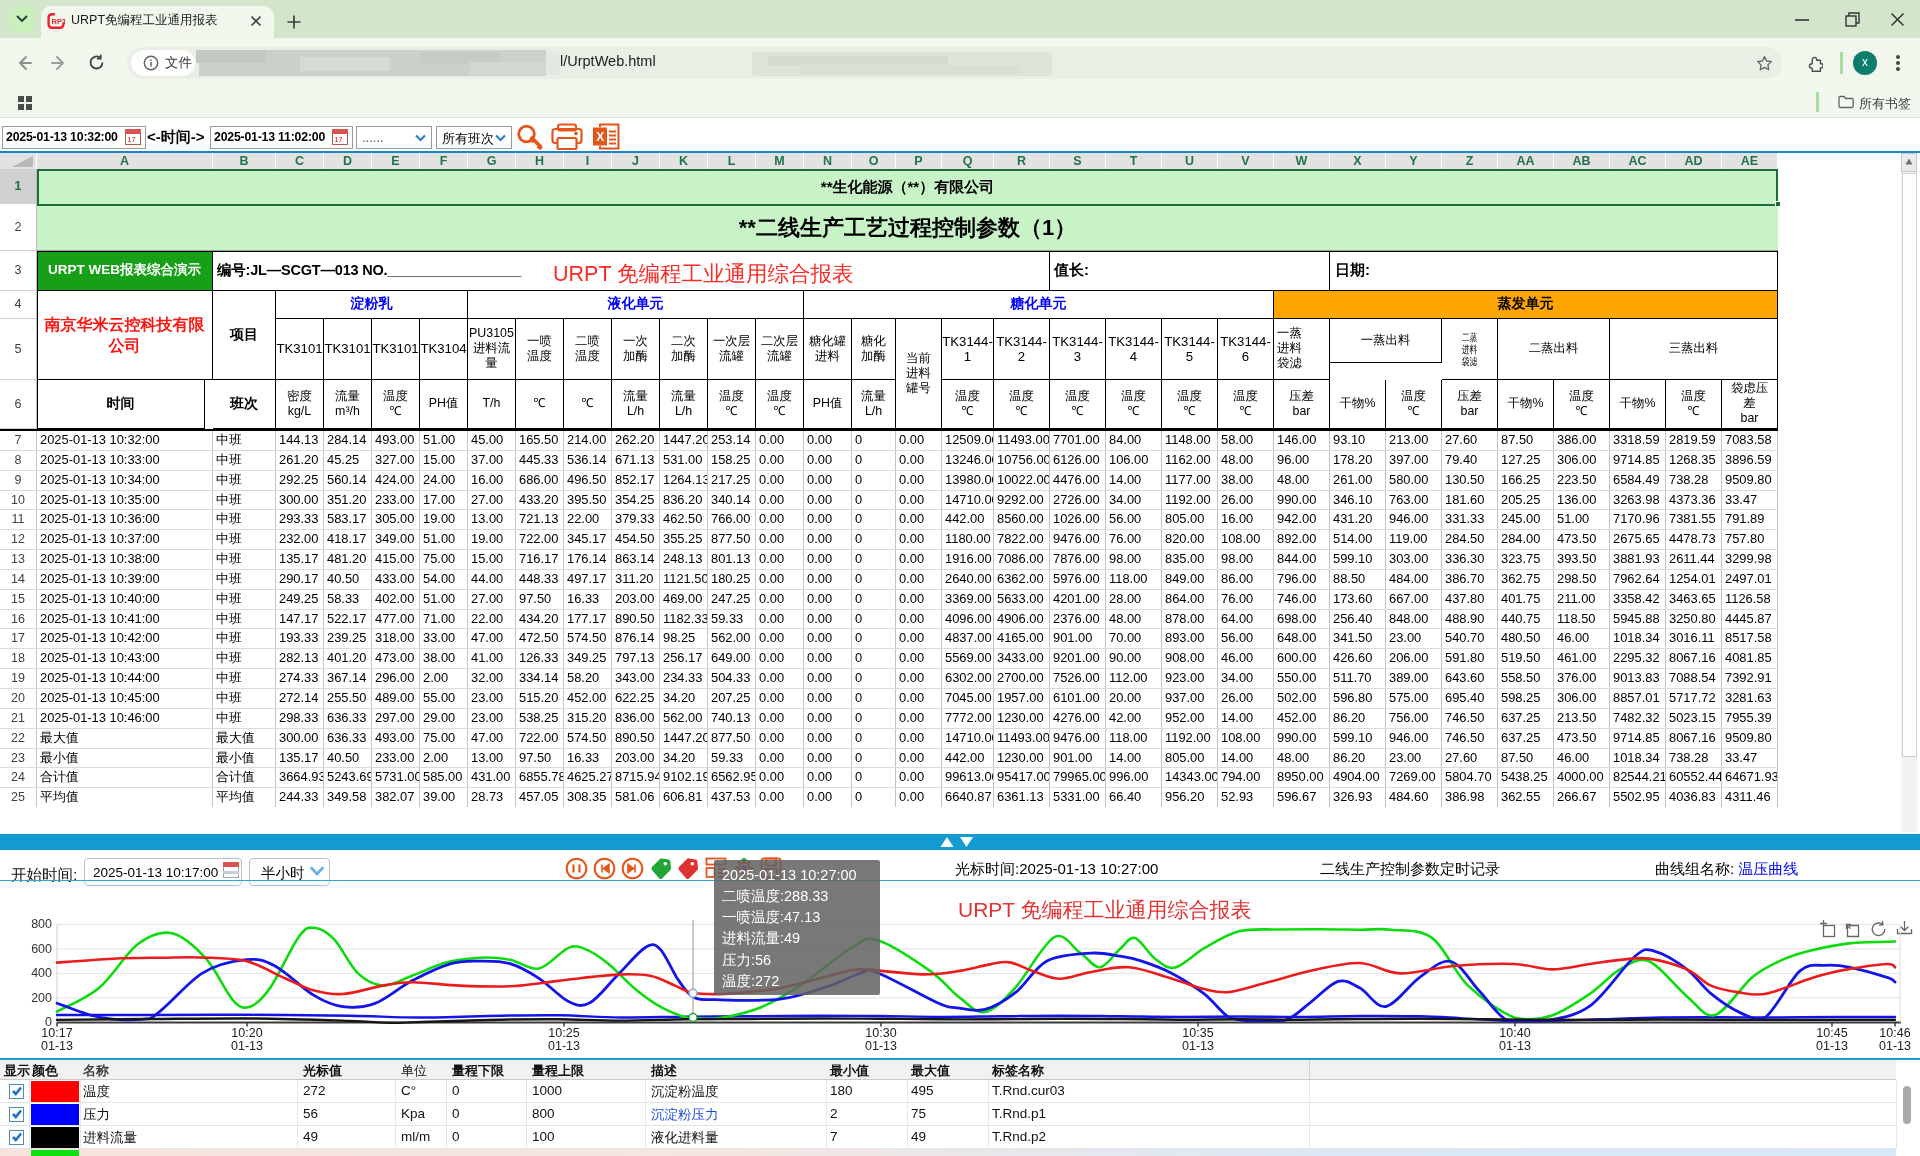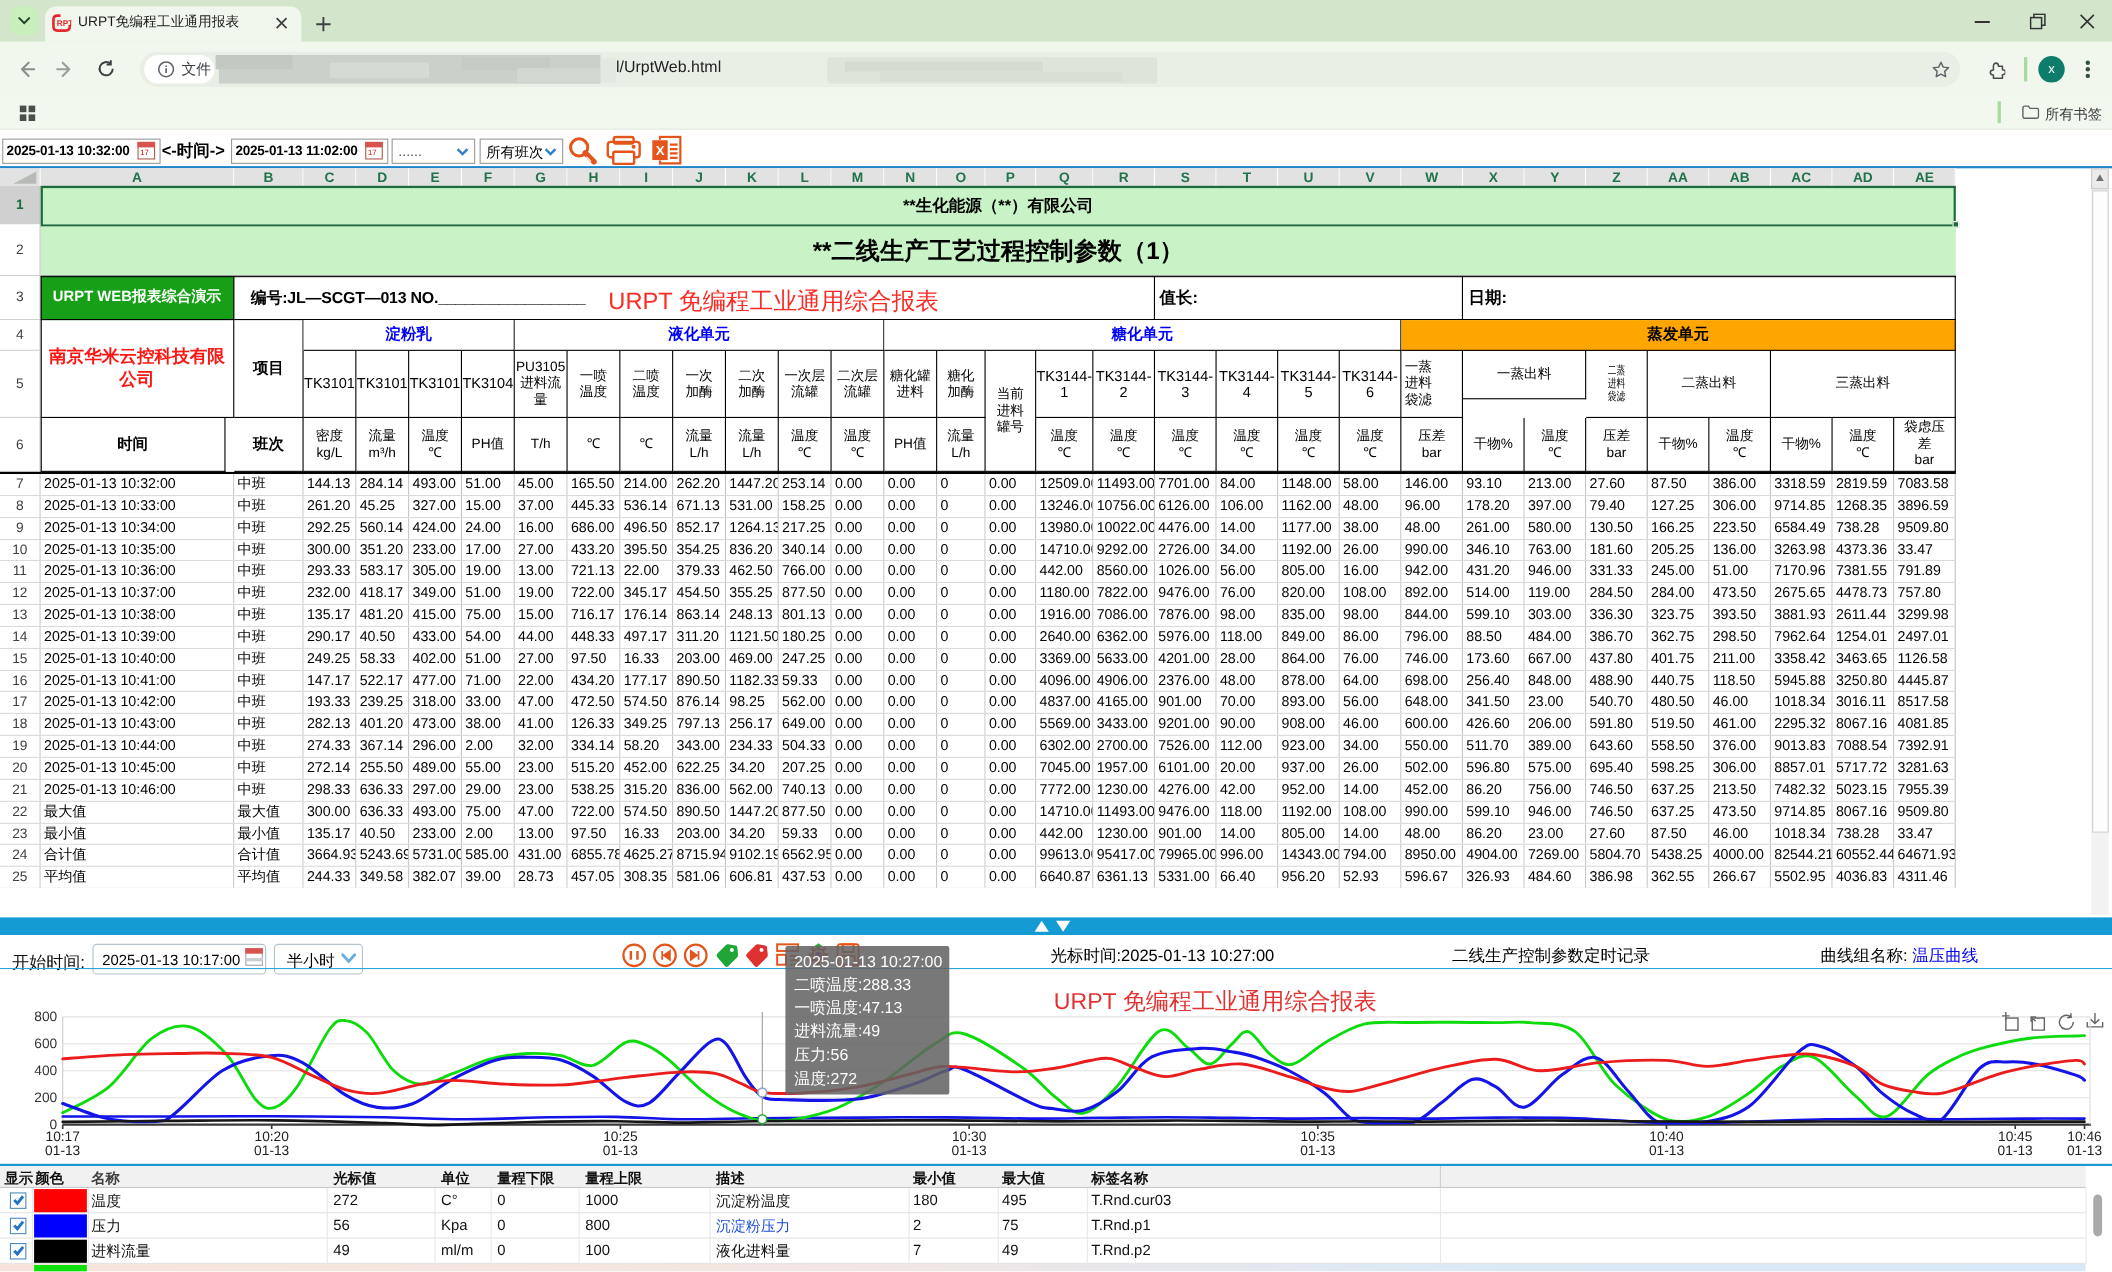--- a/index.html
+++ b/index.html
@@ -167,21 +167,21 @@
 <div class="ab" style="left:0;top:250.5px;width:37px;height:40px;background:#fff;border-right:1px solid #bdbdbd;border-bottom:1px solid #cfcfcf;color:#3f3f3f;font-size:12.5px;display:flex;align-items:center;justify-content:center">3</div>
 <div class="ab" style="left:0;top:290.5px;width:37px;height:28px;background:#fff;border-right:1px solid #bdbdbd;border-bottom:1px solid #cfcfcf;color:#3f3f3f;font-size:12.5px;display:flex;align-items:center;justify-content:center">4</div>
 <div class="ab" style="left:0;top:318.5px;width:37px;height:61px;background:#fff;border-right:1px solid #bdbdbd;border-bottom:1px solid #cfcfcf;color:#3f3f3f;font-size:12.5px;display:flex;align-items:center;justify-content:center">5</div>
 <div class="ab" style="left:0;top:379.5px;width:37px;height:49.5px;background:#fff;border-right:1px solid #bdbdbd;border-bottom:1px solid #cfcfcf;color:#3f3f3f;font-size:12.5px;display:flex;align-items:center;justify-content:center">6</div>
 <div class="ab" style="left:37px;top:171px;width:1741px;height:32.5px;background:#c7f3c7;display:flex;align-items:center;justify-content:center;font-size:15px;font-weight:bold">**生化能源（**）有限公司</div>
 <div class="ab" style="left:37px;top:169px;width:1741px;height:37.0px;border:2.2px solid #1e6b3c"></div>
 <div class="ab" style="left:1775px;top:201px;width:6px;height:6px;background:#1e6b3c;border:1px solid #fff"></div>
 <div class="ab" style="left:37px;top:205.5px;width:1741px;height:45.0px;background:#c7f3c7;border-bottom:1px solid #9c9c9c;display:flex;align-items:center;justify-content:center;font-size:22px;font-weight:bold">**二线生产工艺过程控制参数（1）</div>
 <div class="hc" style="left:37px;top:250.5px;width:176px;height:40px;background:#17a017;color:#fff;font-weight:bold;font-size:13.5px">URPT WEB报表综合演示</div>
 <div class="hc" style="left:213px;top:250.5px;width:837px;height:40px;justify-content:flex-start">
-    <span style="font-weight:bold;font-size:14.5px;letter-spacing:-0.2px;padding-left:15px;white-space:nowrap">编号:JL—SCGT—013 NO._________________</span>
+    <span style="font-weight:bold;font-size:14.5px;letter-spacing:-0.2px;padding-left:4px;white-space:nowrap">编号:JL—SCGT—013 NO._________________</span>
   </div>
 <div class="hc" style="left:1050px;top:250.5px;width:280px;height:40px;justify-content:flex-start">
     <span style="font-weight:bold;font-size:15px;padding-left:4px">值长:</span>
   </div>
 <div class="hc" style="left:1330px;top:250.5px;width:448px;height:40px;justify-content:flex-start">
     <span style="font-weight:bold;font-size:15px;padding-left:5px">日期:</span>
   </div>
 <div class="ab" style="left:553px;top:259px;font-size:21.5px;color:#fb2a23;white-space:nowrap;z-index:5">URPT 免编程工业通用综合报表</div>
 <div class="ab" style="left:37px;top:250.5px;width:1741px;height:1px;background:#000"></div>
 <div class="ab" style="left:37px;top:250.5px;width:1px;height:178.5px;background:#000"></div>
@@ -984,21 +984,21 @@
       <path d="M7.5 1 V10 M3.5 6.5 L7.5 10.5 L11.5 6.5 M0.5 9 V13.5 H14.5 V9"></path>
     </g>
     <path d="M1900 34.4 V132.4" stroke="#dcdcdc" stroke-width="1"></path>
   </svg>
 <div class="ab" style="left:0;top:1058px;width:1920px;height:98px;background:#fff;border-top:2px solid #1a9ad0"></div>
 <div class="ab" style="left:0;top:1060px;width:1896px;height:19.5px;background:#f1f1f1;border-bottom:1px solid #c9c9c9"></div>
 <div class="ab" style="left:4px;top:1062px;font-size:13px;font-weight:bold;color:#111">显示</div>
 <div class="ab" style="left:32px;top:1062px;font-size:13px;font-weight:bold;color:#111">颜色</div>
 <div class="ab" style="left:83px;top:1062px;font-size:13px;font-weight:bold;color:#404040">名称</div>
 <div class="ab" style="left:303px;top:1062px;font-size:13px;font-weight:bold;color:#111">光标值</div>
-<div class="ab" style="left:401px;top:1062px;font-size:13px;font-weight:bold;color:#111">单位</div>
+<div class="ab" style="left:401px;top:1062px;font-size:13px;font-weight:normal;color:#111">单位</div>
 <div class="ab" style="left:452px;top:1062px;font-size:13px;font-weight:bold;color:#111">量程下限</div>
 <div class="ab" style="left:532px;top:1062px;font-size:13px;font-weight:bold;color:#111">量程上限</div>
 <div class="ab" style="left:651px;top:1062px;font-size:13px;font-weight:bold;color:#111">描述</div>
 <div class="ab" style="left:830px;top:1062px;font-size:13px;font-weight:bold;color:#111">最小值</div>
 <div class="ab" style="left:911px;top:1062px;font-size:13px;font-weight:bold;color:#111">最大值</div>
 <div class="ab" style="left:992px;top:1062px;font-size:13px;font-weight:bold;color:#111">标签名称</div>
 <div class="ab" style="left:0;top:1079.5px;width:1896px;height:23px;border-bottom:1px solid #e3e3e3"></div>
 <div class="ab" style="left:9px;top:1083.5px;width:15px;height:15px;border:1.5px solid #4f8bc0;background:#fdfdfd"></div>
 <svg class="ab" style="left:10.5px;top:1085.0px" width="12" height="12" viewBox="0 0 12 12">
     <path d="M2 6 L4.8 9 L10 2.5" stroke="#2273c6" stroke-width="2.6" fill="none"></path>
@@ -1053,12 +1053,12 @@
 <div class="ab" style="left:826px;top:1079.5px;width:1px;height:69px;background:#e8e8e8"></div>
 <div class="ab" style="left:907px;top:1079.5px;width:1px;height:69px;background:#e8e8e8"></div>
 <div class="ab" style="left:988px;top:1079.5px;width:1px;height:69px;background:#e8e8e8"></div>
 <div class="ab" style="left:1309px;top:1079.5px;width:1px;height:69px;background:#e8e8e8"></div>
 <div class="ab" style="left:1896px;top:1079.5px;width:1px;height:69px;background:#e8e8e8"></div>
 <div class="ab" style="left:1309px;top:1060px;width:1px;height:19.5px;background:#cfcfcf"></div>
 <div class="ab" style="left:0;top:1148.5px;width:1896px;height:7.5px;background:linear-gradient(90deg,#f7e3dc,#f3e6e2 40%,#dbe9f6 70%,#d7e8f8)"></div>
 <div class="ab" style="left:31px;top:1149.5px;width:48px;height:6.5px;background:#0ee00e"></div>
 <div class="ab" style="left:1903px;top:1086px;width:8px;height:38px;border-radius:4px;background:#a9a9a9"></div>
 <div class="ab" style="left:958px;top:896px;font-size:21px;color:#e23333;white-space:nowrap;z-index:4">URPT 免编程工业通用综合报表</div>
-<div class="ab" style="left:714px;top:859.5px;width:149px;height:135px;background:rgba(98,98,98,0.86);border-radius:2px;z-index:6;color:#fff;font-size:14.5px;line-height:21.3px;padding:5px 0 18px 8px;white-space:nowrap;overflow:hidden">2025-01-13 10:27:00<br>二喷温度:288.33<br>一喷温度:47.13<br>进料流量:49<br>压力:56<br>温度:272<br></div>
+<div class="ab" style="left:714px;top:859.5px;width:166px;height:135px;background:rgba(98,98,98,0.86);border-radius:2px;z-index:6;color:#fff;font-size:14.5px;line-height:21.3px;padding:5px 0 18px 8px;white-space:nowrap;overflow:hidden">2025-01-13 10:27:00<br>二喷温度:288.33<br>一喷温度:47.13<br>进料流量:49<br>压力:56<br>温度:272<br></div>
 </body></html>

